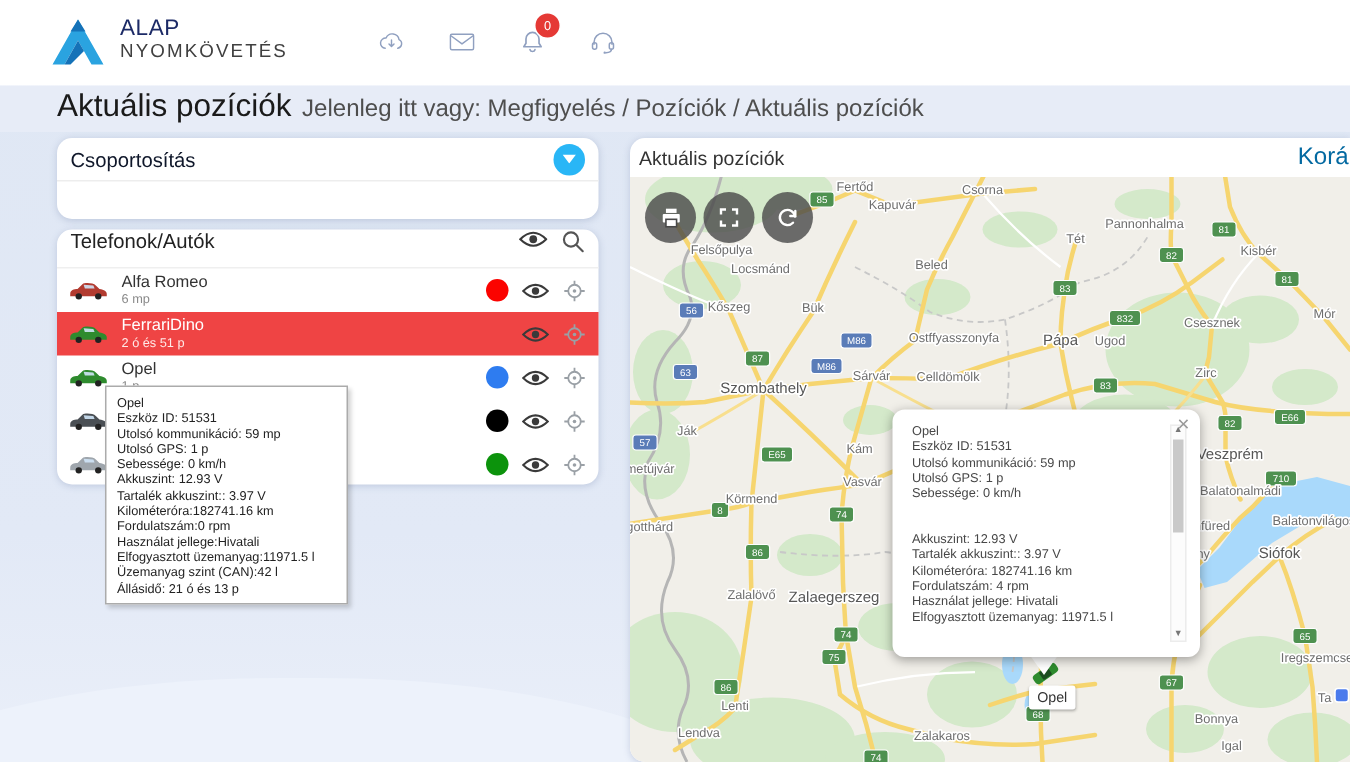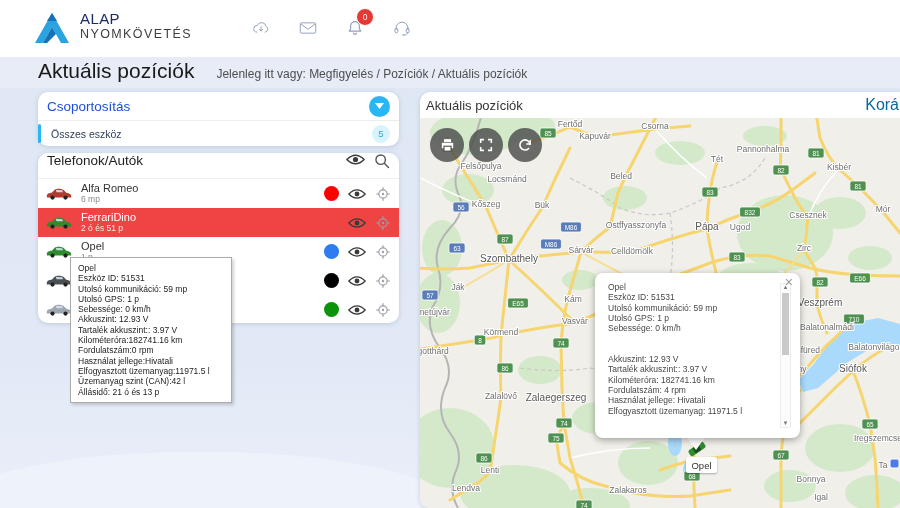--- a/index.html
+++ b/index.html
@@ -16,27 +16,27 @@
   .brand2{font-size:12.5px;color:#404040;letter-spacing:1.4px}
   .top-icons{position:absolute;left:246px;top:13px;display:flex;gap:17px}
   .tibtn{width:30px;height:30px;position:relative;display:flex;align-items:center;justify-content:center}
   .bell-badge{position:absolute;right:-4px;top:-5px;width:16px;height:16px;border-radius:50%;background:#e53935;color:#fff;
               font-size:8.5px;display:flex;align-items:center;justify-content:center;border:1.5px solid #fff}
 
   
   .titlebar{position:absolute;left:0;top:57px;width:900px;height:31px;background:#e7ecf7;display:flex;align-items:baseline;
             padding-left:38px;box-sizing:border-box;z-index:4}
   .pgtitle{font-size:21px;color:#1a1a1a;margin-top:2px}
-  .crumb{margin-left:22px;font-size:12px;color:#4e4e4e}
+  .crumb{margin-left:7px;font-size:16px;color:#4e4e4e}
 
   
   .card{position:absolute;background:#fff;border-radius:10px;box-shadow:0 1px 5px rgba(100,120,160,.28);z-index:5}
   .card-group{left:38px;top:92px;width:361px;height:54px}
   .group-head{height:28px;display:flex;align-items:center;padding:0 9px;border-bottom:1px solid #ededed}
-  .group-title{flex:1;font-size:13.5px;color:#1d4ed8}
+  .group-title{flex:1;font-size:13.5px;color:#0f172a}
   .chev-btn{width:21px;height:21px;border-radius:50%;background:#29b6f6;border:none;color:#fff;display:flex;align-items:center;justify-content:center;padding:0}
   .group-item{height:25px;display:flex;align-items:center;padding:0 9px;position:relative}
   .accent{position:absolute;left:0;top:3px;bottom:3px;width:3px;background:#29b6f6;border-radius:2px}
   .gi-label{flex:1;font-size:10.5px;color:#33415c;padding-left:4px}
   .gi-count{width:18px;height:18px;border-radius:50%;background:#d9f3fd;color:#2fa8d8;font-size:9.5px;display:flex;align-items:center;justify-content:center}
 
   .card-devices{left:38px;top:153px;width:361px;height:170px}
   .dev-head{height:25px;display:flex;align-items:flex-start;padding:0 9px;border-bottom:1px solid #efefef}
   .dev-title{flex:1;font-size:13.5px;color:#222}
   .dev-head svg{margin-left:9px}
@@ -137,25 +137,20 @@
 </div>
 
 <section class="card card-group">
   <div class="group-head">
     <span class="group-title">Csoportosítás</span>
     <button class="chev-btn">
       <svg width="9" height="6" viewBox="0 0 9 6">
           <polygon points="0,0 9,0 4.5,6" fill="#fff"></polygon>
         </svg>
     </button>
-  </div>
-  <div class="group-item">
-    <span class="accent"></span>
-    <span class="gi-label">Összes eszköz</span>
-    <span class="gi-count">5</span>
   </div>
 </section>
 
 <section class="card card-devices">
   <div class="dev-head">
     <span class="dev-title">Telefonok/Autók</span>
     <svg width="19" height="13" viewBox="0 0 22 14">
       <path d="M1 7Q11 -3 21 7Q11 17 1 7Z" fill="none" stroke="#3a3a3a" stroke-width="1.6"></path>
         <circle cx="11" cy="7" r="3" fill="#3a3a3a"></circle>
     </svg>

